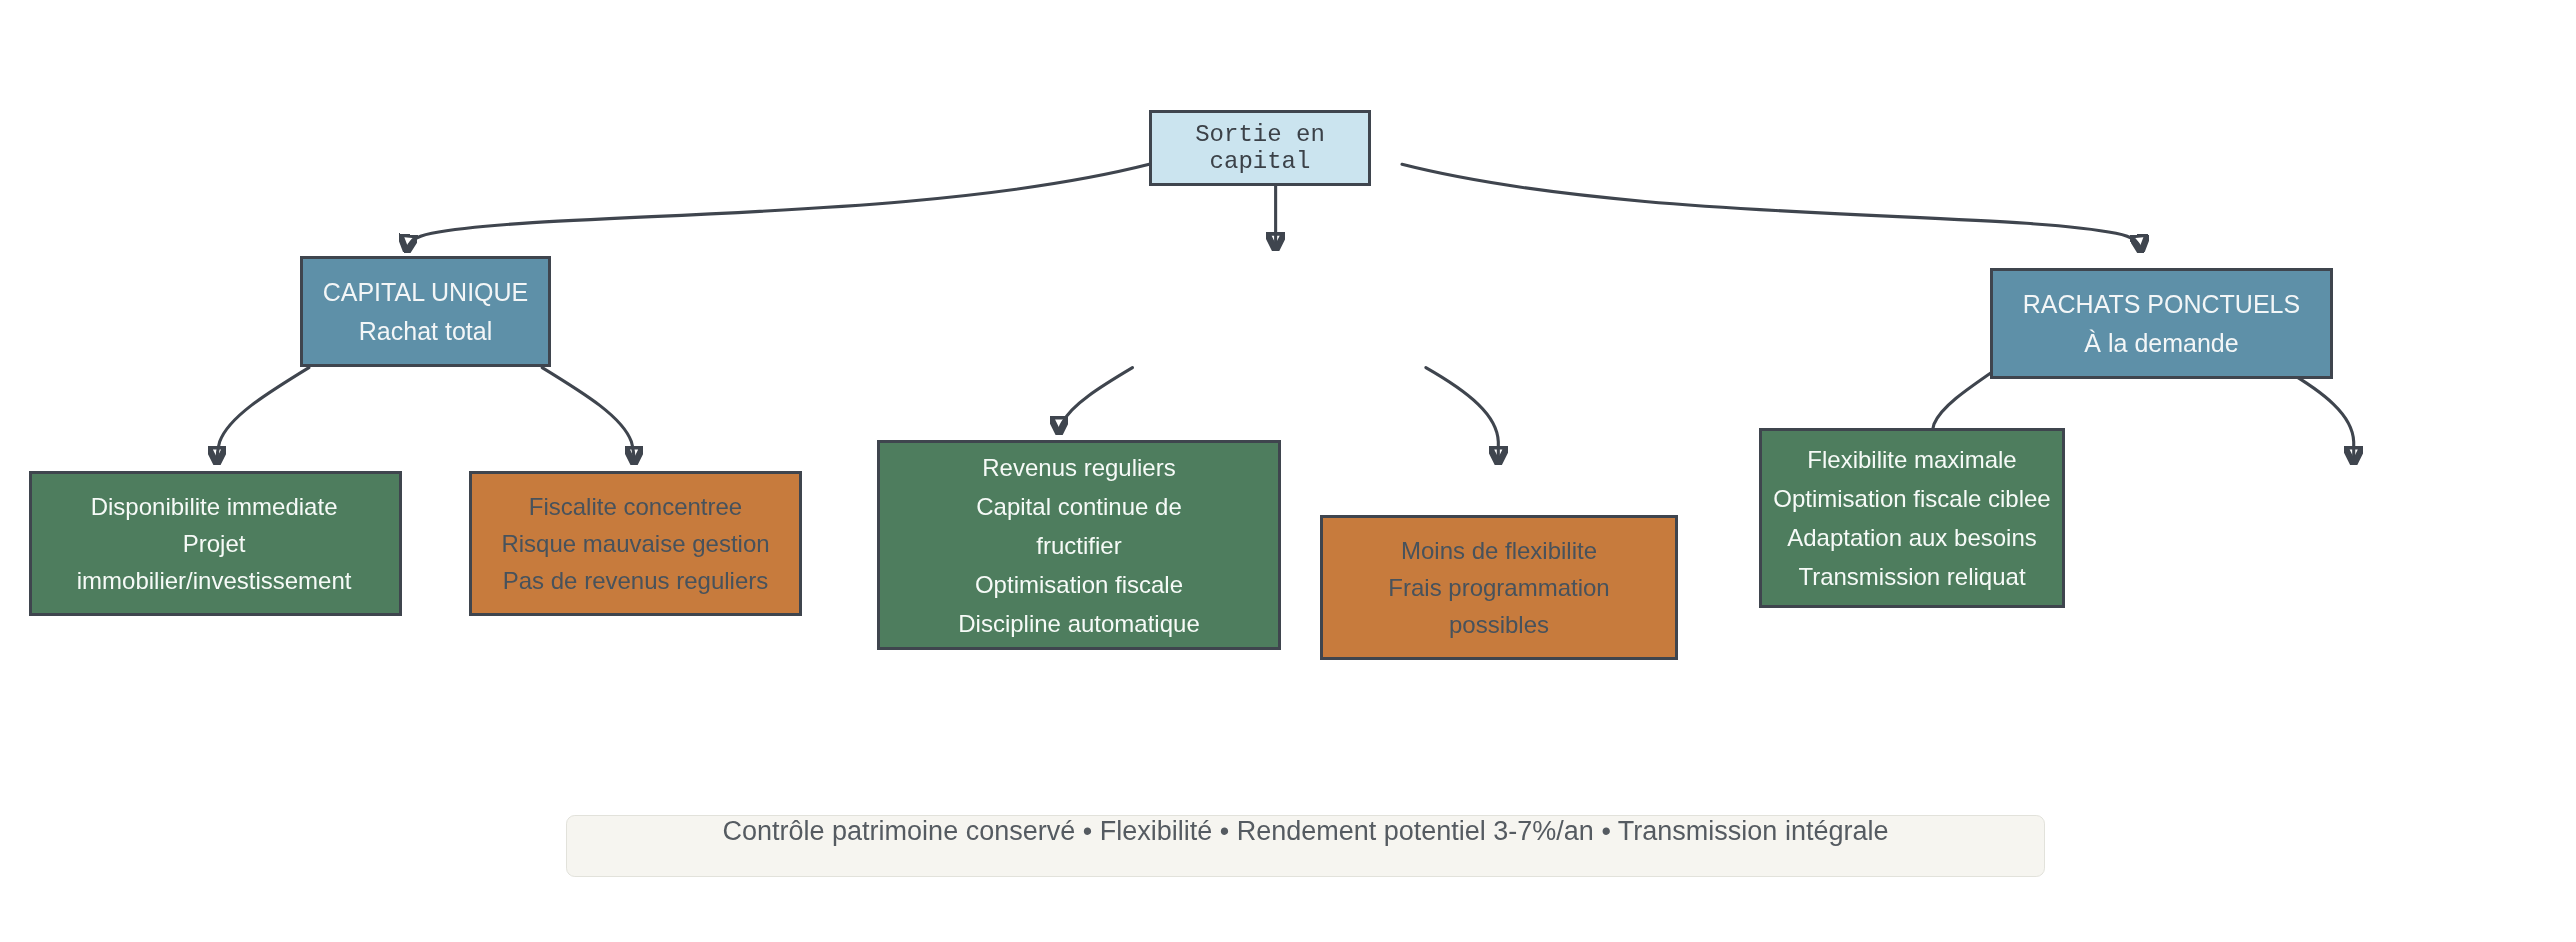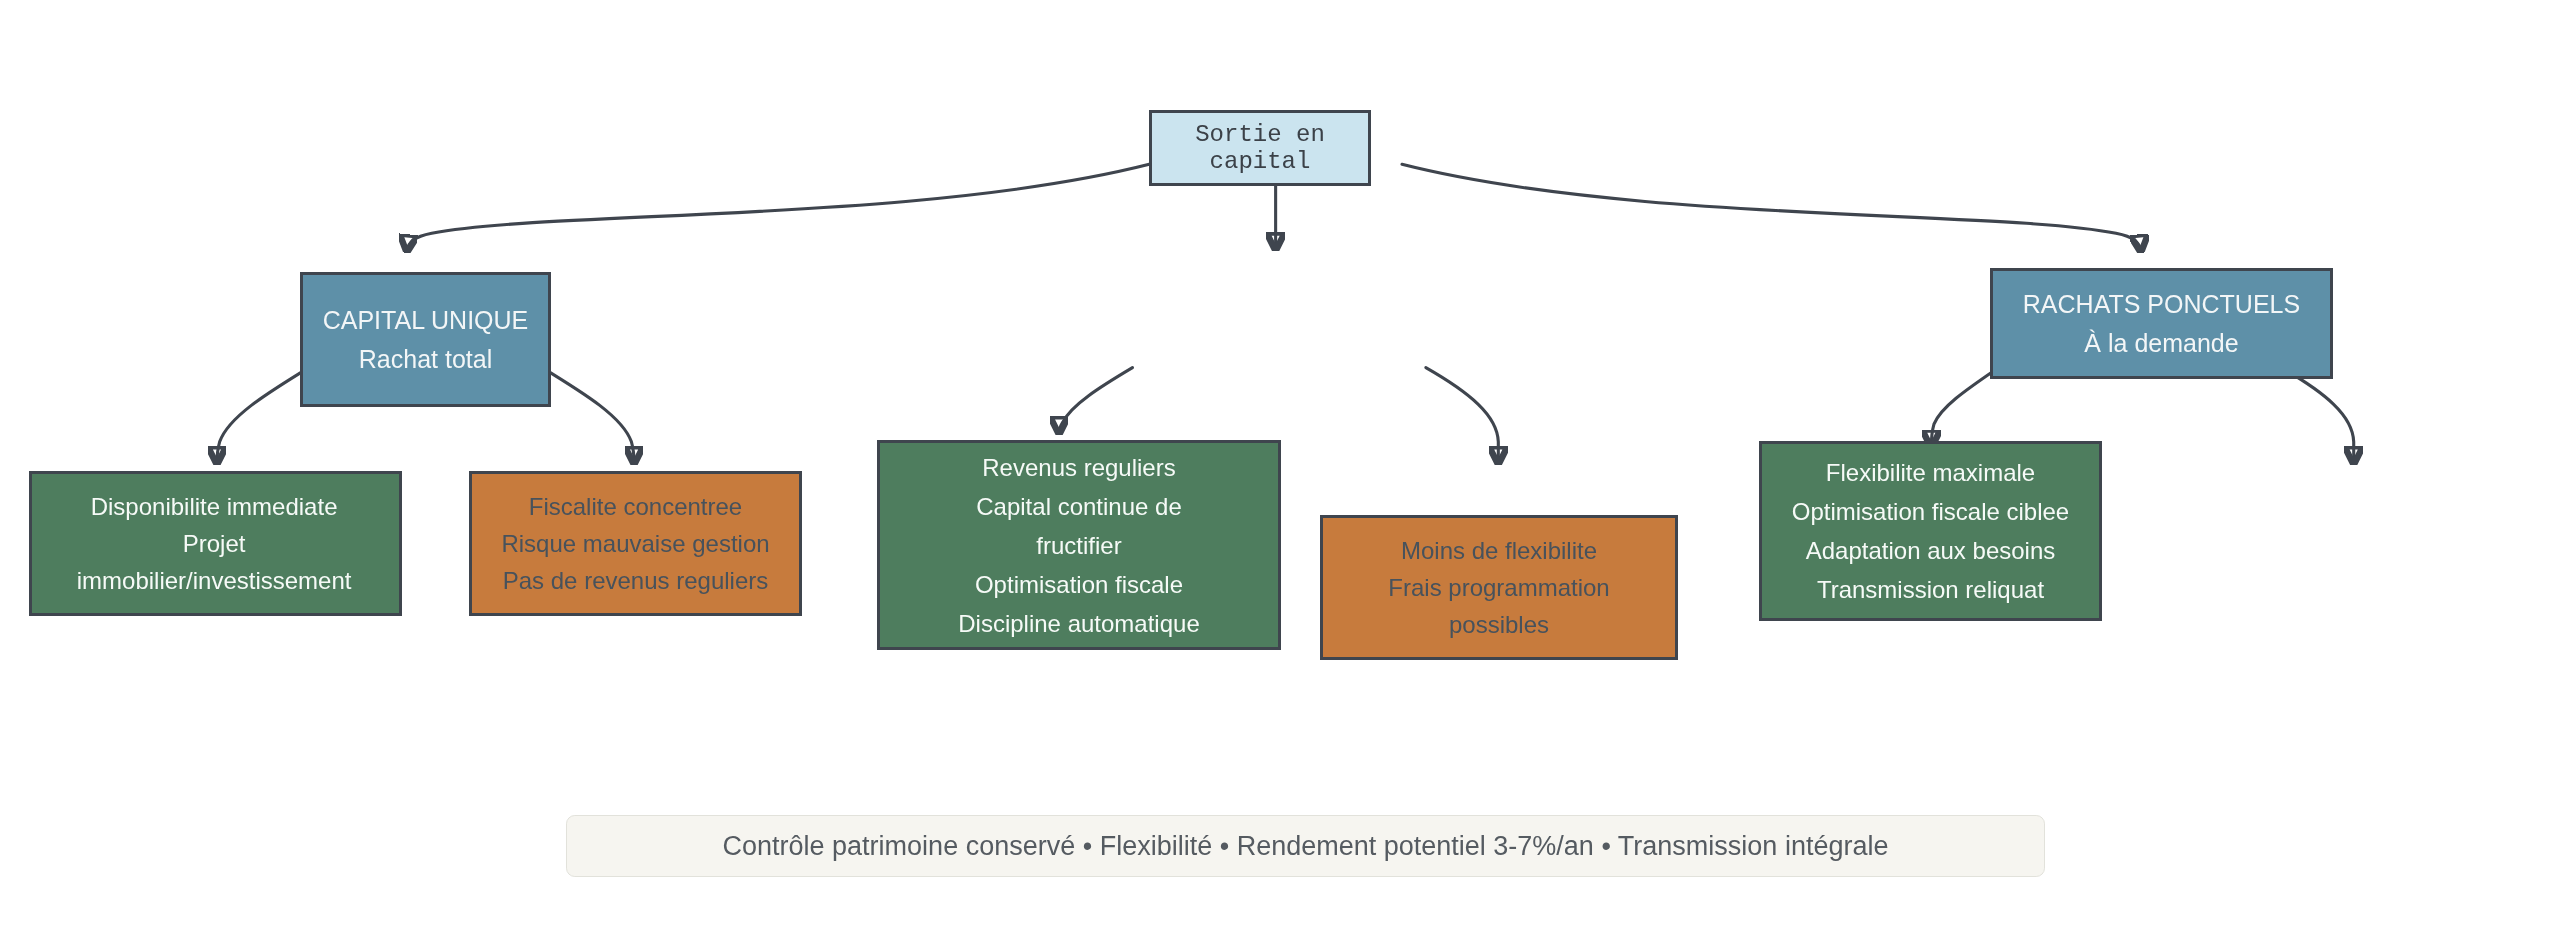--- a/index.html
+++ b/index.html
@@ -47,39 +47,39 @@
   .branch-node{
     background:var(--branch-fill);
     color:var(--branch-text);
     font-size:25px;
     line-height:39px;
   }
   .leaf-node{font-size:24px;line-height:37px;padding:5.3px 8.8px;}
   .pros-node{background:var(--pros-fill);color:var(--pros-text);}
   .cons-node{background:var(--cons-fill);color:var(--cons-text);}
 
-  #b1{left:300px;top:272px;width:251px;height:135px;}
+  #b1{left:300px;top:256px;width:251px;height:111px;}
   #b2{left:1124px;top:256px;width:311px;height:111px;}
   #b3{left:1990px;top:268px;width:343px;height:111px;}
 
   #g1{left:29px;top:471px;width:373px;height:145px;padding-left:6px;}
   #o1{left:469px;top:471px;width:333px;height:145px;}
   #g2{left:877px;top:440px;width:404px;height:210px;line-height:39px;}
   #o2{left:1320px;top:471px;width:358px;height:145px;margin-top:44px;}
-  #g3{left:1759px;top:441px;width:343px;height:180px;line-height:39px;}
+  #g3{left:1759px;top:428px;width:306px;height:180px;line-height:39px;}
   #o3{left:2195px;top:471px;width:324px;height:145px;}
 
   .footer-banner{
     position:absolute;
     left:566px;top:815px;width:1479px;height:62px;
     box-sizing:border-box;
     background:var(--footer-fill);
     border:1.8px solid var(--footer-border);
     border-radius:8.8px;
-    display:flex;align-items:center;justify-content:center;
+    display:flex;justify-content:center;
     font-size:27px;
     color:var(--footer-text);
   }
 </style>
 </head>
 <body>
 
 <div class="canvas">
 
   <svg class="edges" viewBox="0 0 2914 1066" aria-hidden="true">

